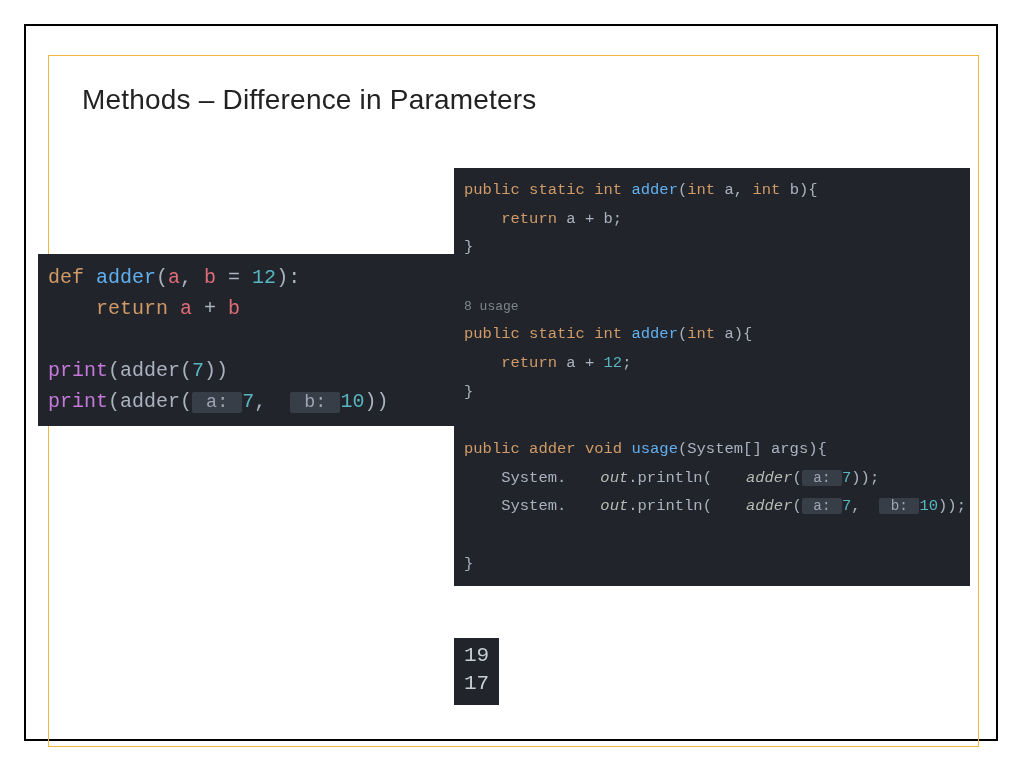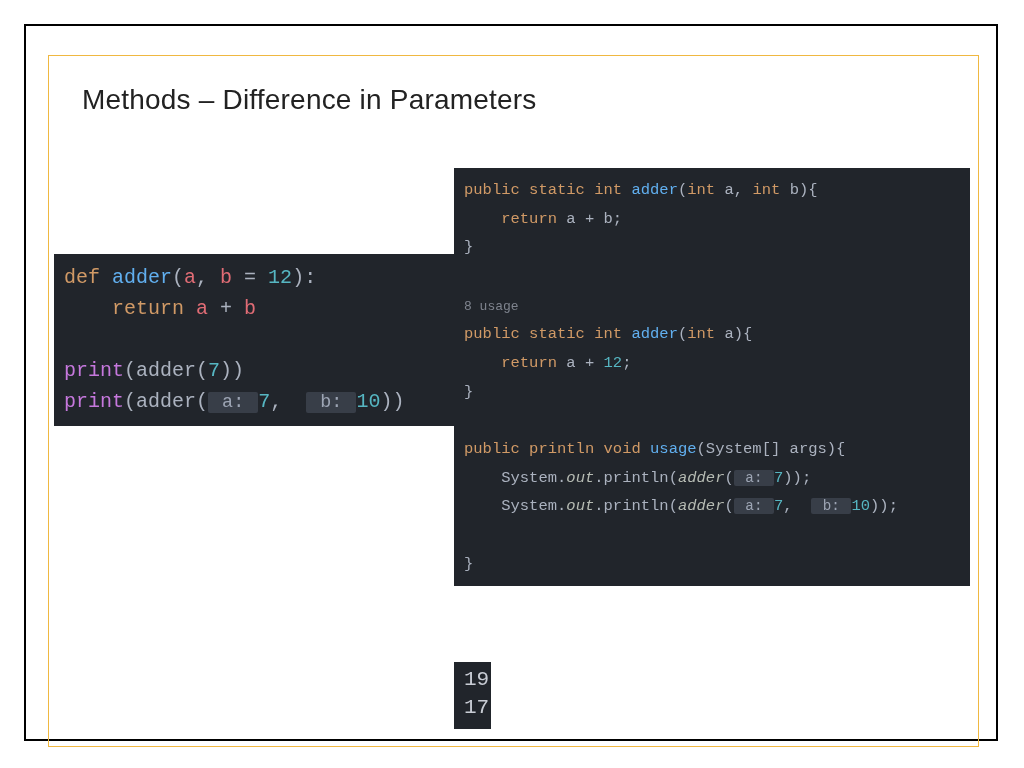--- a/index.html
+++ b/index.html
@@ -34,43 +34,43 @@
   .code-block {
     position: absolute;
     background: #21252b;
     font-family: "Consolas","Courier New",monospace;
     color: #c8ccd4;
     padding: 8px 10px;
     line-height: 1.55;
     white-space: pre;
   }
   .cb-python {
-    left: 54px; top: 254px;
+    left: 38px; top: 254px;
     width: 481px;
     font-size: 20px;
   }
   .cb-java {
     left: 454px; top: 168px;
     width: 516px;
     font-size: 15.5px;
     line-height: 1.85;
   }
   .cb-output {
-    left: 454px; top: 662px;
+    left: 454px; top: 638px;
     font-size: 21px;
-    padding: 4px 2px 6px 10px;
+    padding: 4px 10px 6px 10px;
     line-height: 1.35;
   }
   .kw { color: #d19a66; }      
   .kw2 { color: #c678dd; }     
   .fn { color: #61afef; }    
   .num { color: #56b6c2; }     
   .var { color: #e06c75; }     
   .op { color: #abb2bf; }
-  .it { font-style: italic; color: #b6bbb3; }
+  .it { font-style: italic; color: #b6bbb3; margin-left: 34px; }
   .hint {
     background: #383e48;
     color: #9da5b4;
     border-radius: 2px;
     padding: 0 3px;
     font-size: 0.92em;
   }
   .usage {
     color: #7f848e;
     font-size: 13px;
@@ -94,20 +94,20 @@
 
 <div class="code-block cb-java"><span class="kw">public static int </span><span class="fn">adder</span><span class="op">(</span><span class="kw">int </span><span class="op">a</span><span class="op">, </span><span class="kw">int </span><span class="op">b</span><span class="op">){</span>
 <span class="kw">    return </span><span class="op">a </span><span class="op">+ </span><span class="op">b</span><span class="op">;</span>
 <span class="op">}</span>
 
 <span class="usage">8 usage</span>
 <span class="kw">public static int </span><span class="fn">adder</span><span class="op">(</span><span class="kw">int </span><span class="op">a</span><span class="op">){</span>
 <span class="kw">    return </span><span class="op">a </span><span class="op">+ </span><span class="num">12</span><span class="op">;</span>
 <span class="op">}</span>
 
-<span class="kw">public println void </span><span class="fn">usage</span><span class="op">(</span><span class="op">System[] </span><span class="op">args</span><span class="op">){</span>
+<span class="kw">public adder void </span><span class="fn">usage</span><span class="op">(</span><span class="op">System[] </span><span class="op">args</span><span class="op">){</span>
 <span class="op">    System.</span><span class="it">out</span><span class="op">.println(</span><span class="it">adder</span><span class="op">(</span><span class="hint"> a: </span><span class="num">7</span><span class="op">));</span>
 <span class="op">    System.</span><span class="it">out</span><span class="op">.println(</span><span class="it">adder</span><span class="op">(</span><span class="hint"> a: </span><span class="num">7</span><span class="op">,  </span><span class="hint"> b: </span><span class="num">10</span><span class="op">));</span>
 
 <span class="op">}</span></div>
 
 <div class="code-block cb-output"><span>19</span>
 <span>17</span></div>
 
 </body></html>

